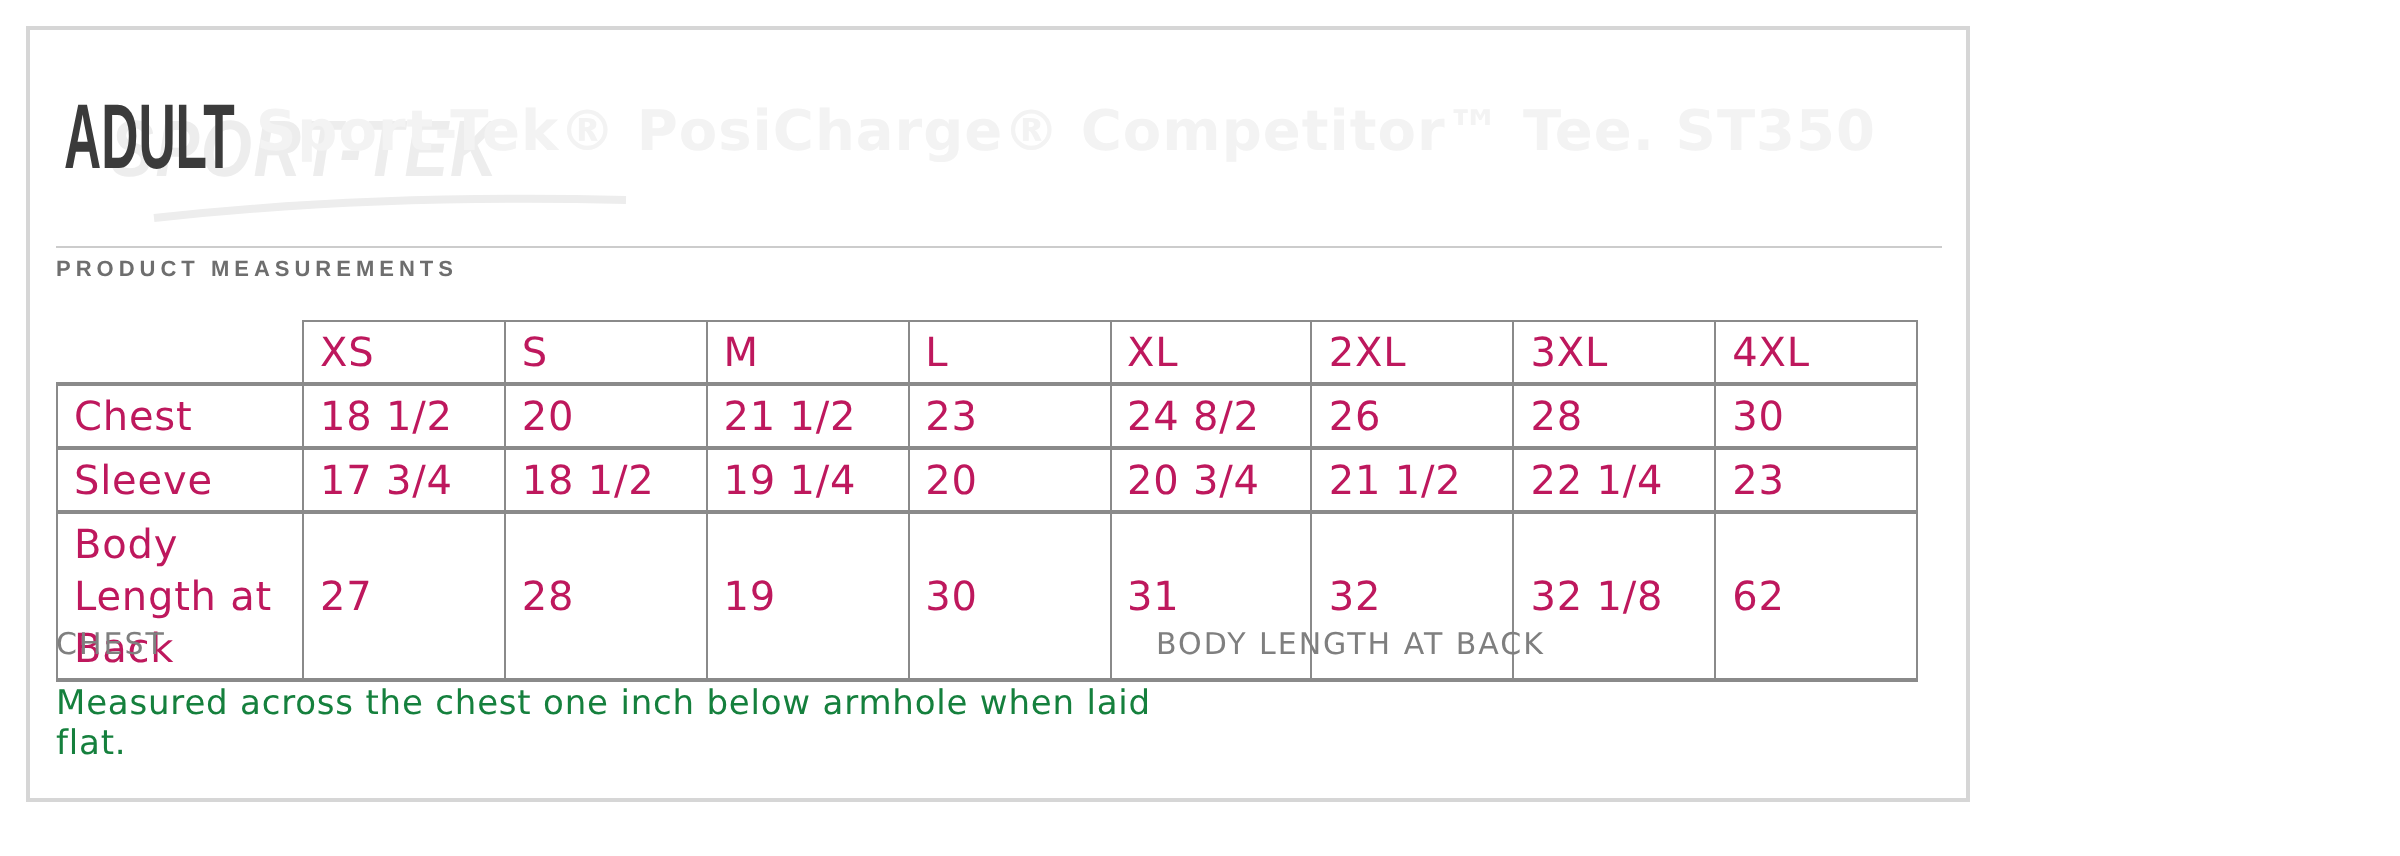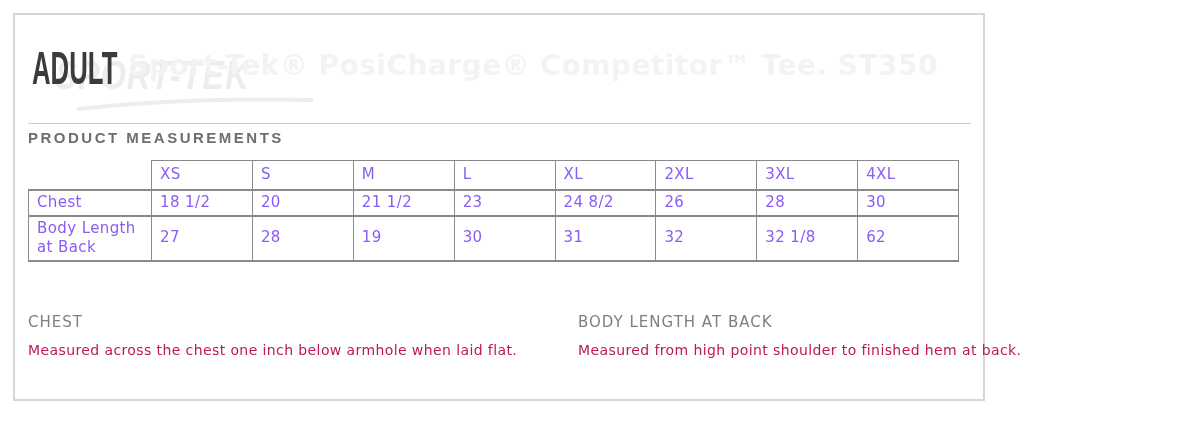--- a/index.html
+++ b/index.html
@@ -78,36 +78,36 @@
     border-top: 1px solid #cccccc;
     height: 0;
   }
   .section-heading {
     position: absolute;
     top: 114px;
     left: 13px;
     color: #6e6e6e;
     font-family: "Liberation Sans", sans-serif;
     font-weight: bold;
-    font-size: 15px;
+    font-size: 11px;
     letter-spacing: 2.5px;
   }
   
   .size-table-wrap {
     position: absolute;
     top: 145px;
     left: 13px;
     right: 24px;
   }
   table.size-table {
     width: 100%;
     border-collapse: collapse;
     table-layout: fixed;
-    font-size: 15px;
-    color: #8b5cf6;
+    font-size: 20px;
+    color: #be185d;
   }
   table.size-table col.label-col { width: 123px; }
   table.size-table th,
   table.size-table td {
     border: 1px solid #8a8a8a;
     padding: 2px 8px;
     text-align: left;
     font-weight: normal;
     vertical-align: middle;
     line-height: 1.3;
@@ -131,22 +131,22 @@
   }
   .definition { width: 550px; flex: 0 0 auto; }
   .definition.right { width: auto; }
   .definition-term {
     color: #7f7f7f;
     font-size: 15px;
     letter-spacing: 1px;
   }
   .definition-desc {
     margin-top: 11px;
-    color: #be185d;
-    font-size: 14px;
+    color: #15803d;
+    font-size: 17px;
     letter-spacing: 0.4px;
   }
 </style>
 </head>
 <body>
 
 <div class="sheet">
 
   <div class="watermark">SPORT-TEK</div>
   <svg class="swoosh" width="240" height="20" viewBox="0 0 240 20">
@@ -190,20 +190,31 @@
           <th>Chest</th>
           <td>18 1/2</td>
           <td>20</td>
           <td>21 1/2</td>
           <td>23</td>
           <td>24 8/2</td>
           <td>26</td>
           <td>28</td>
           <td>30</td>
         </tr>
+        <tr>
+          <th>Sleeve</th>
+          <td>17 3/4</td>
+          <td>18 1/2</td>
+          <td>19 1/4</td>
+          <td>20</td>
+          <td>20 3/4</td>
+          <td>21 1/2</td>
+          <td>22 1/4</td>
+          <td>23</td>
+        </tr>
         <tr class="tall">
           <th>Body Length at Back</th>
           <td>27</td>
           <td>28</td>
           <td>19</td>
           <td>30</td>
           <td>31</td>
           <td>32</td>
           <td>32 1/8</td>
           <td>62</td>
@@ -212,17 +223,16 @@
     </table>
   </div>
 
   <div class="definitions">
     <div class="definition">
       <div class="definition-term">CHEST</div>
       <div class="definition-desc">Measured across the chest one inch below armhole when laid flat.</div>
     </div>
     <div class="definition right">
       <div class="definition-term">BODY LENGTH AT BACK</div>
-      <div class="definition-desc">Measured from high point shoulder to finished hem at back.</div>
     </div>
   </div>
 
 </div>
 
 </body></html>

